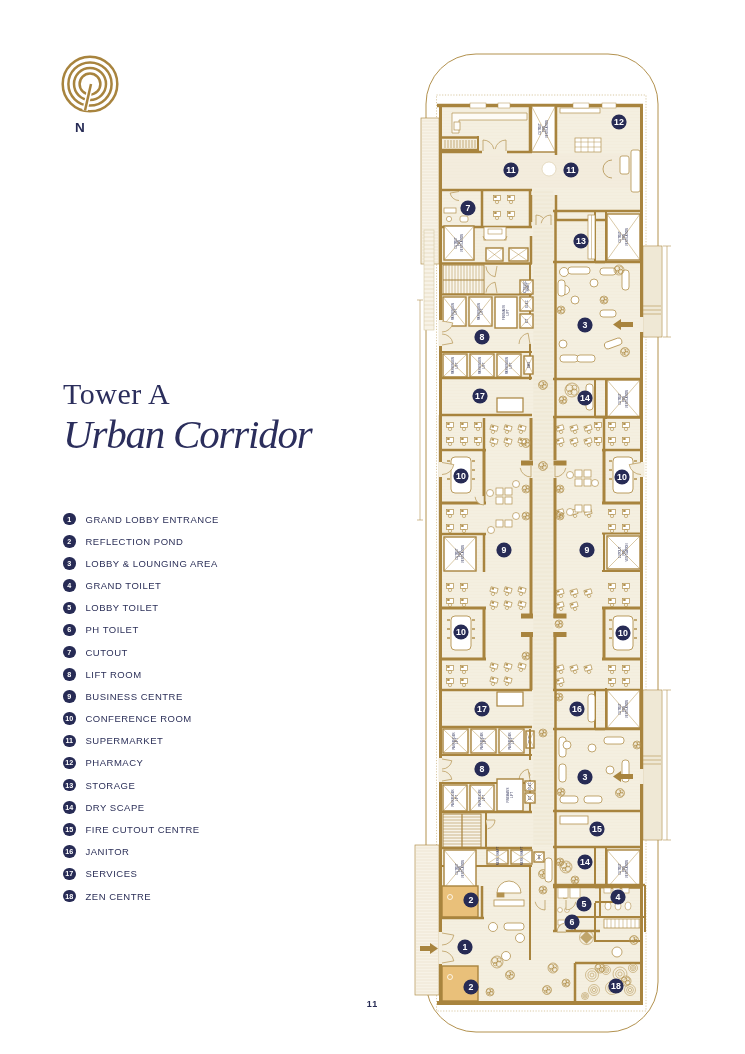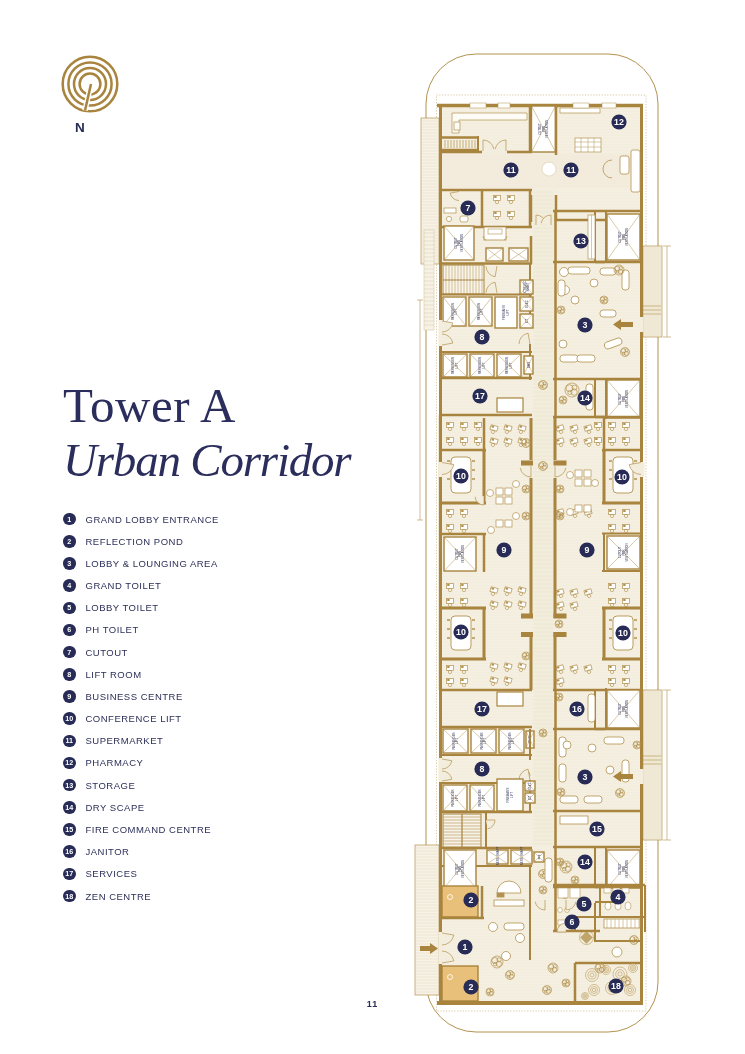--- a/index.html
+++ b/index.html
@@ -1,19 +1,19 @@
 <!DOCTYPE html>
 <html><head><meta charset="utf-8">
 <style>
 html,body{margin:0;padding:0;}
 body{width:745px;height:1054px;background:#ffffff;position:relative;overflow:hidden;
      font-family:"Liberation Sans", sans-serif;}
 .title{position:absolute;left:63px;top:377px;color:#2b2e5c;font-family:"Liberation Serif",serif;}
-.t1{font-size:49px;letter-spacing:0.5px;}
-.t2{font-size:47px;font-style:italic;margin-top:-1px;letter-spacing:-1.2px;}
+.t1{font-size:30px;letter-spacing:0.5px;}
+.t2{font-size:41px;font-style:italic;margin-top:-1px;letter-spacing:-1.2px;}
 .legend{position:absolute;left:63px;top:508px;}
 .li{height:22.18px;display:flex;align-items:center;}
 .ln{width:12.5px;height:12.5px;border-radius:50%;background:#272b55;color:#fff;font-size:7.2px;
     font-weight:bold;display:flex;align-items:center;justify-content:center;flex:0 0 12.5px;}
 .lt{margin-left:10px;font-size:9.5px;letter-spacing:0.5px;color:#2b2f58;font-weight:normal;}
 .pageno{position:absolute;left:0;top:999px;width:745px;text-align:center;color:#272b55;
         font-size:9px;font-weight:bold;letter-spacing:1px;}
 </style></head>
 <body>
 
@@ -80,21 +80,21 @@
       <span class="lt">LIFT ROOM</span>
     </div>
 
 <div class="li">
       <span class="ln">9</span>
       <span class="lt">BUSINESS CENTRE</span>
     </div>
 
 <div class="li">
       <span class="ln">10</span>
-      <span class="lt">CONFERENCE LIFT</span>
+      <span class="lt">CONFERENCE ROOM</span>
     </div>
 
 <div class="li">
       <span class="ln">11</span>
       <span class="lt">SUPERMARKET</span>
     </div>
 
 <div class="li">
       <span class="ln">12</span>
       <span class="lt">PHARMACY</span>
@@ -105,21 +105,21 @@
       <span class="lt">STORAGE</span>
     </div>
 
 <div class="li">
       <span class="ln">14</span>
       <span class="lt">DRY SCAPE</span>
     </div>
 
 <div class="li">
       <span class="ln">15</span>
-      <span class="lt">FIRE COMMAND CENTRE</span>
+      <span class="lt">FIRE CUTOUT CENTRE</span>
     </div>
 
 <div class="li">
       <span class="ln">16</span>
       <span class="lt">JANITOR</span>
     </div>
 
 <div class="li">
       <span class="ln">17</span>
       <span class="lt">SERVICES</span>

